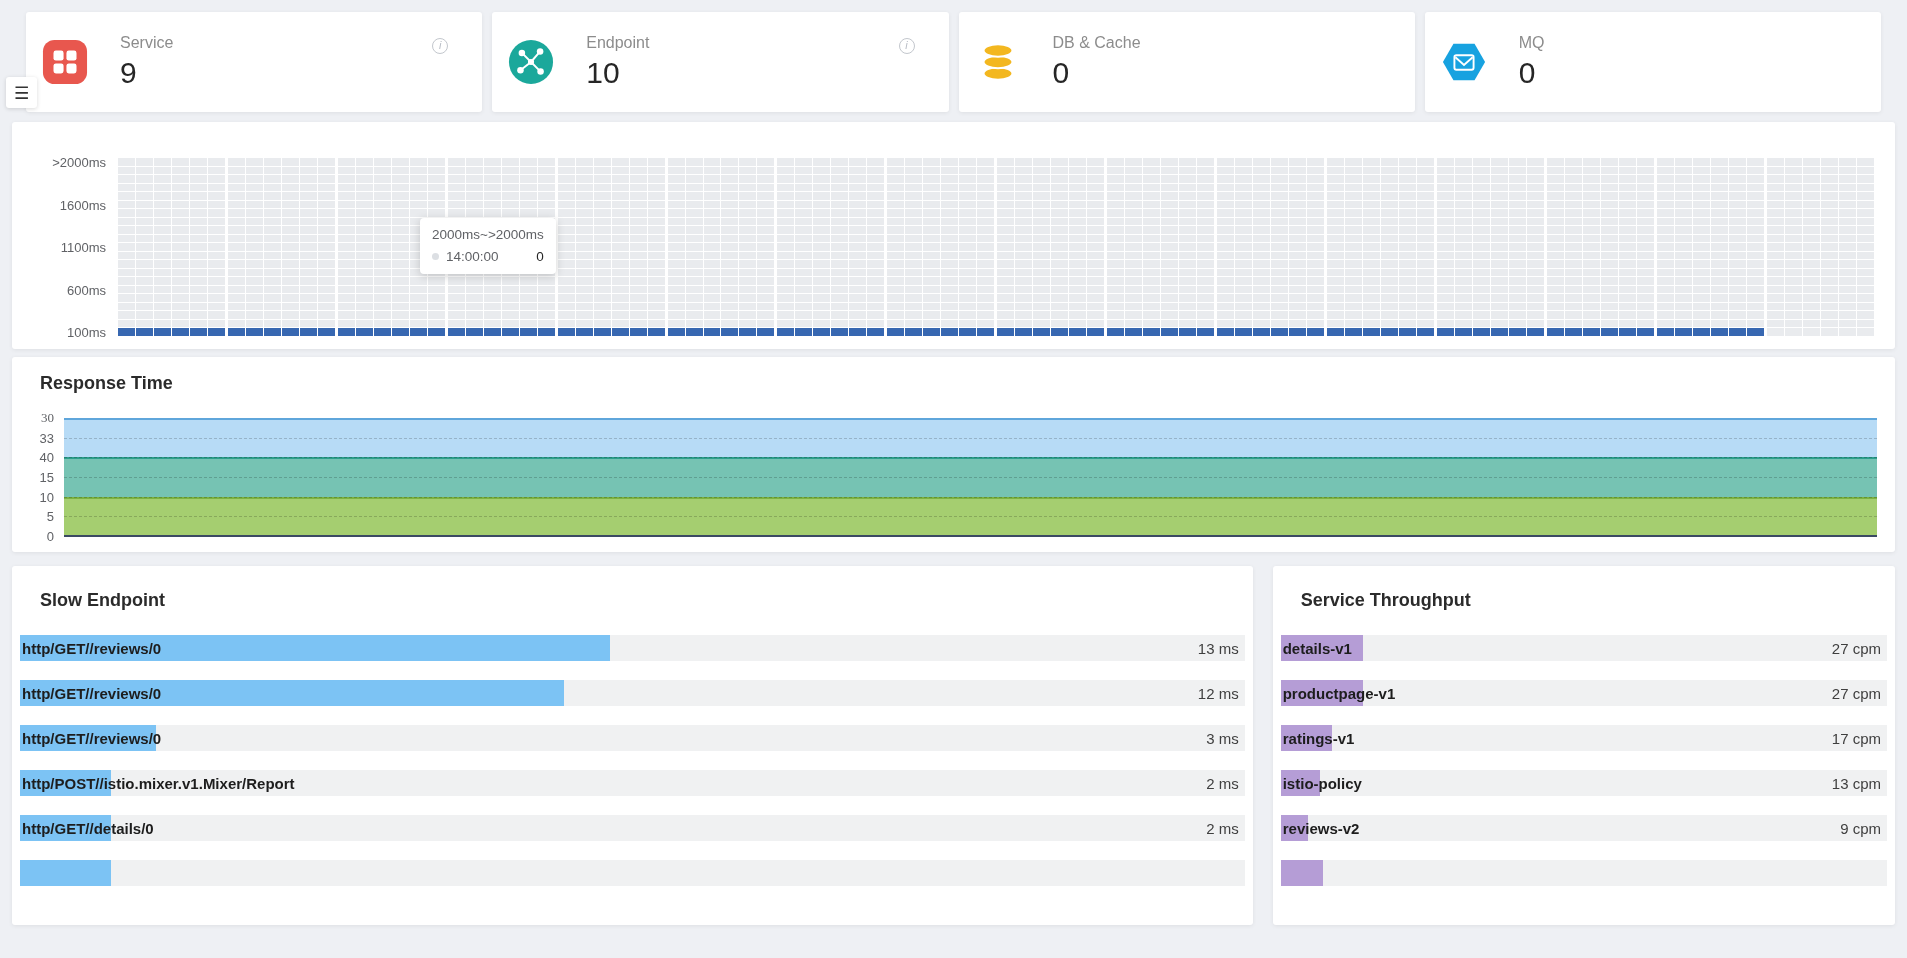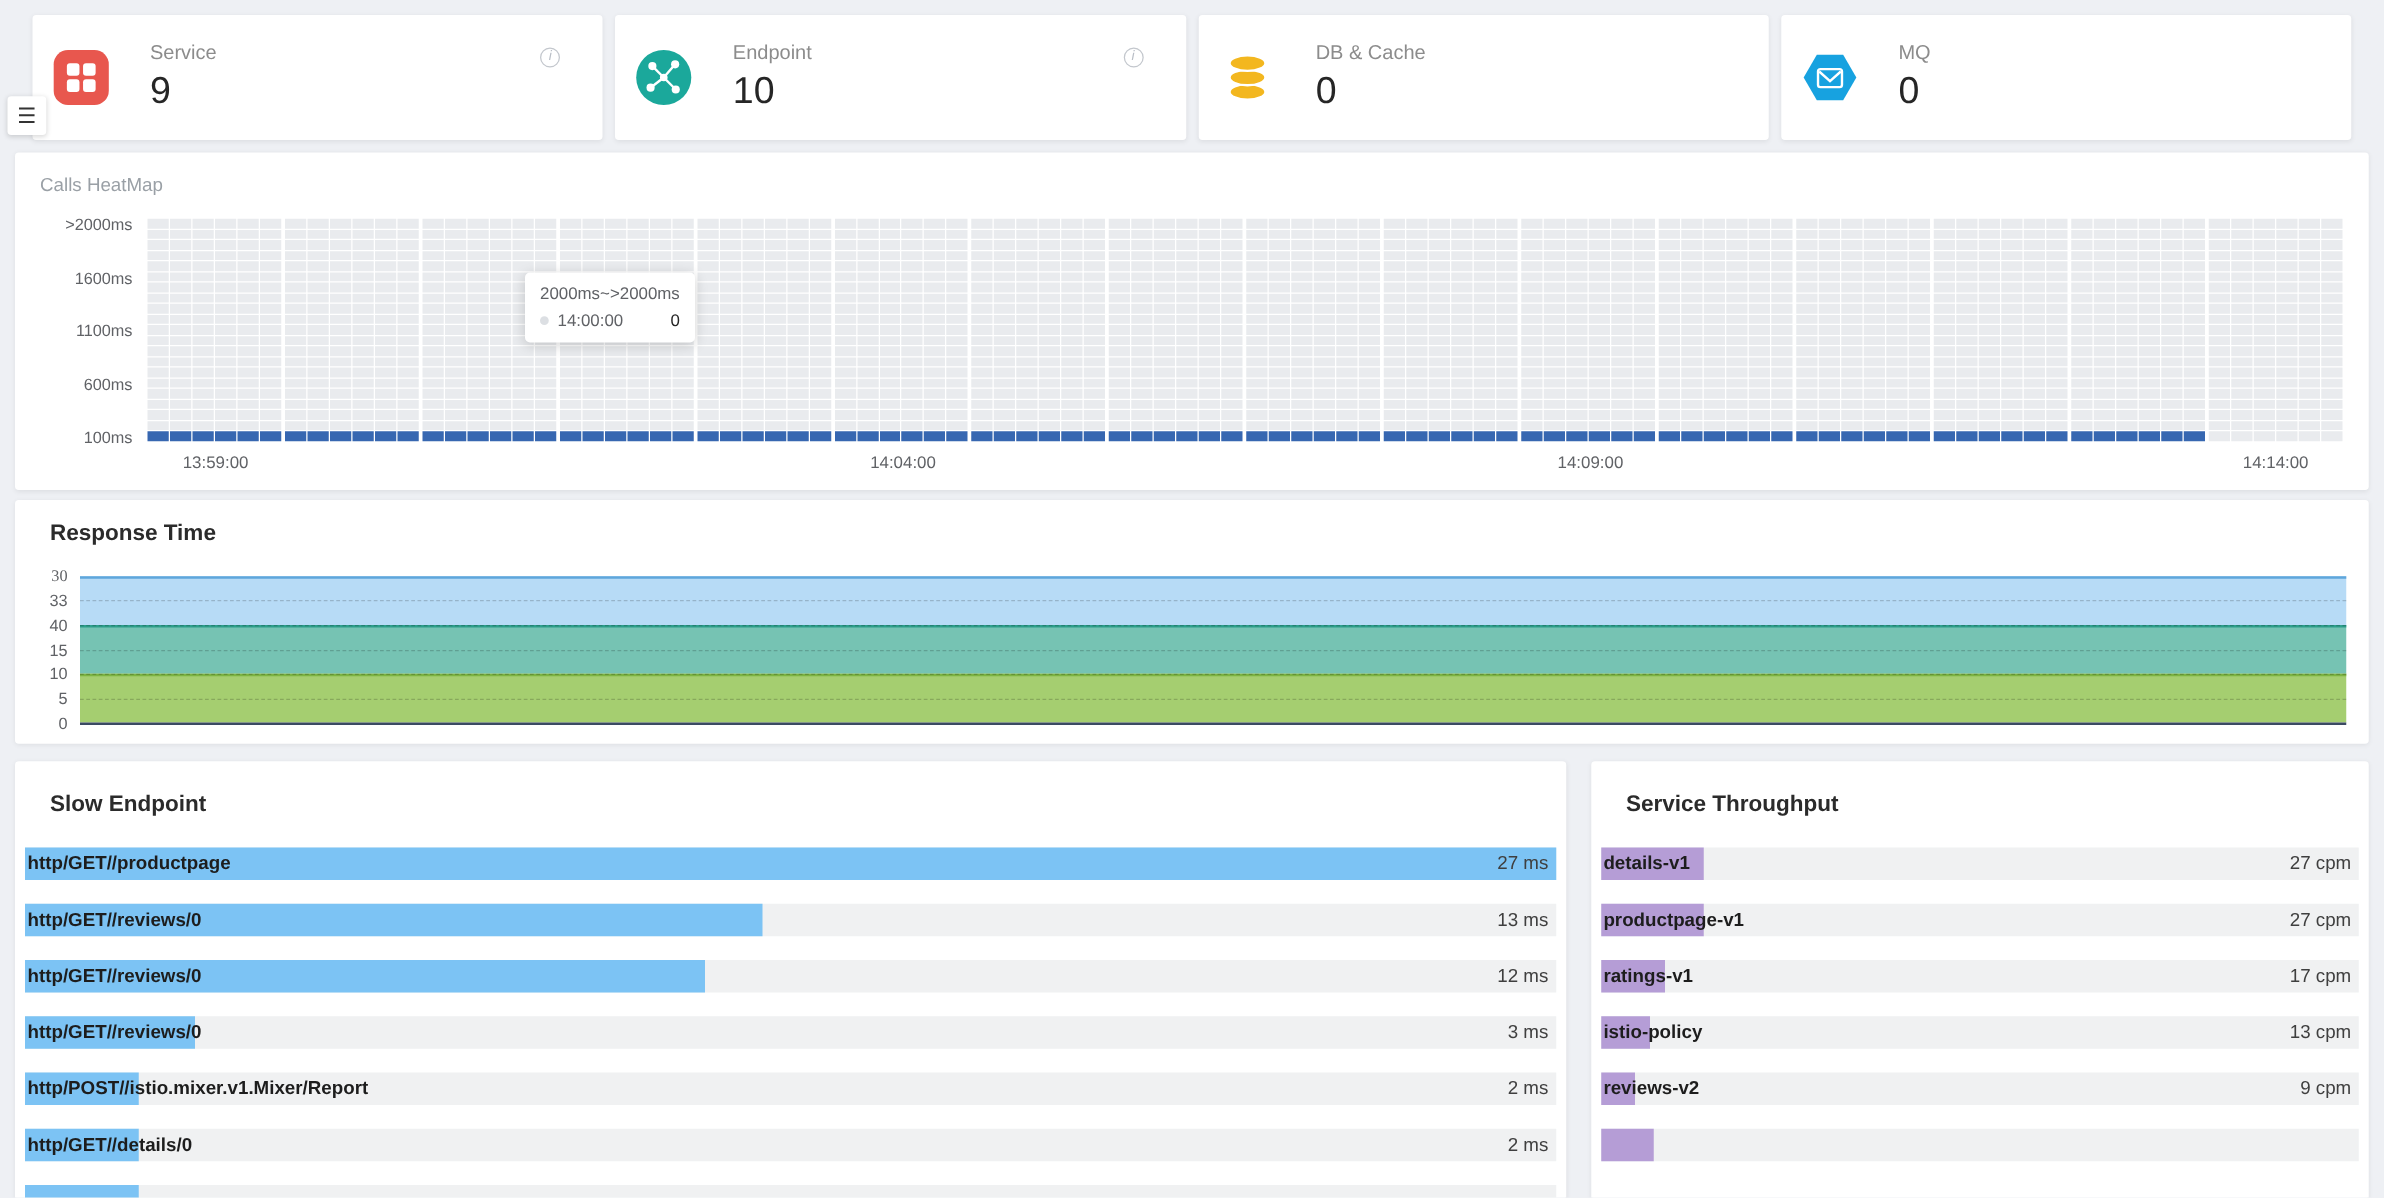--- a/index.html
+++ b/index.html
@@ -173,21 +173,20 @@
       </span>
       <div class="stat-text">
         <div class="stat-title">MQ</div>
         <div class="stat-value">0</div>
       </div>
     </div>
 
   </section>
 
   <section class="card heatmap-card">
-    <div class="panel-title muted">Calls HeatMap</div>
     <div class="hm-body">
       <div class="hm-ylabels" id="hm-ylabels">
           <span>&gt;2000ms</span>
           <span>1600ms</span>
           <span>1100ms</span>
           <span>600ms</span>
           <span>100ms</span>
         </div>
       <div class="hm-plot">
         <div class="hm-grid" id="hm-grid">
@@ -2242,26 +2241,20 @@
               <div class="hm-cell" style="background: rgb(55, 103, 177);"></div>
               <div class="hm-cell" style="background: rgb(55, 103, 177);"></div>
               <div class="hm-cell" style="background: rgb(55, 103, 177);"></div>
               <div class="hm-cell hm-cell--minute" style="background: rgb(233, 235, 238);"></div>
               <div class="hm-cell" style="background: rgb(233, 235, 238);"></div>
               <div class="hm-cell" style="background: rgb(233, 235, 238);"></div>
               <div class="hm-cell" style="background: rgb(233, 235, 238);"></div>
               <div class="hm-cell" style="background: rgb(233, 235, 238);"></div>
               <div class="hm-cell" style="background: rgb(233, 235, 238);"></div>
             </div>
-          </div>
-        <div class="hm-xlabels" id="hm-xlabels">
-            <span style="left: 3.1%;">13:59:00</span>
-            <span style="left: 34.4%;">14:04:00</span>
-            <span style="left: 65.7%;">14:09:00</span>
-            <span style="left: 96.9%;">14:14:00</span>
           </div>
       </div>
     </div>
     <div class="hm-tooltip">
       <div class="tt-title">2000ms~&gt;2000ms</div>
       <div class="tt-row">
         <span class="tt-dot"></span>
         <span class="tt-time">14:00:00</span>
         <span class="tt-value">0</span>
       </div>
@@ -2291,25 +2284,20 @@
           <div class="rt-grid" style="top: 16.6667%;"></div>
           <div class="rt-baseline" style="border-top-color: rgb(59, 74, 99);"></div>
         </div>
     </div>
   </section>
 
   <section class="bottom-row">
     <div class="card list-card panel-slow">
       <div class="panel-title">Slow Endpoint</div>
       <div class="bar-list" id="list-slow">
-          <div class="bar-row" style="background: rgb(240, 241, 242);">
-            <div class="bar-fill" style="width: 100%; background: rgb(124, 195, 244);"></div>
-            <span class="bar-label">http/GET//productpage</span>
-            <span class="bar-value">27 ms</span>
-          </div>
           <div class="bar-row" style="background: rgb(240, 241, 242);">
             <div class="bar-fill" style="width: 48.1481%; background: rgb(124, 195, 244);"></div>
             <span class="bar-label">http/GET//reviews/0</span>
             <span class="bar-value">13 ms</span>
           </div>
           <div class="bar-row" style="background: rgb(240, 241, 242);">
             <div class="bar-fill" style="width: 44.4444%; background: rgb(124, 195, 244);"></div>
             <span class="bar-label">http/GET//reviews/0</span>
             <span class="bar-value">12 ms</span>
           </div>

